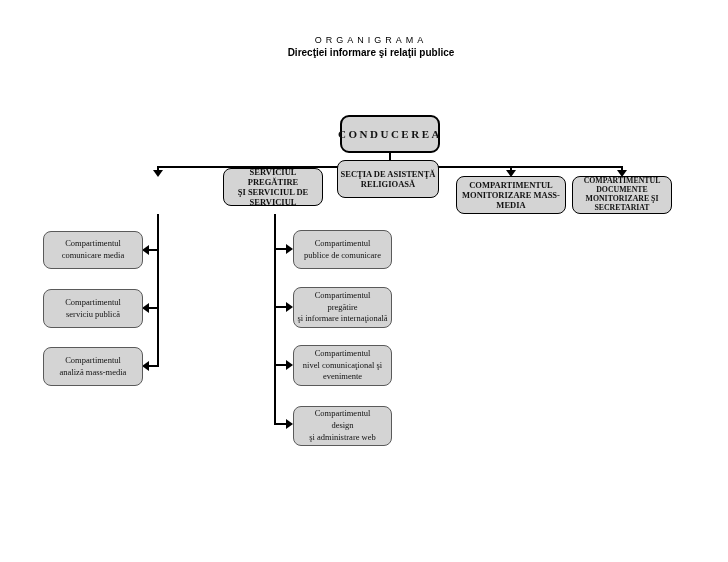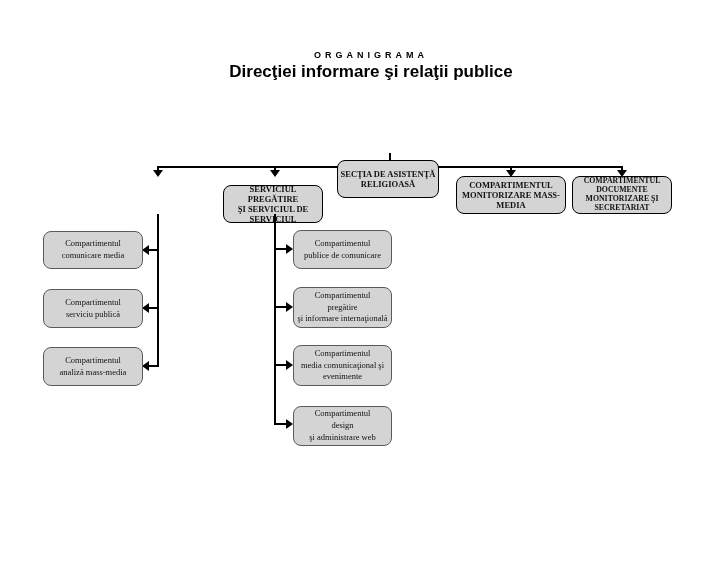--- a/index.html
+++ b/index.html
@@ -20,27 +20,26 @@
     position: absolute;
     left: 174px;
     top: 35px;
     width: 394px;
     text-align: center;
     font-family: "Liberation Sans", sans-serif;
     color: #000000;
   }
   .title .t1 {
     font-size: 9px;
-    font-weight: bold;
+    font-weight: normal;
     letter-spacing: 4px;
     margin-bottom: 2px;
-    margin-top: 15px;
   }
   .title .t2 {
-    font-size: 17px;
+    font-size: 10px;
     font-weight: bold;
   }
   .box {
     position: absolute;
     box-sizing: border-box;
     background: var(--box-fill, #d4d4d4);
     display: flex;
     flex-direction: column;
     align-items: center;
     justify-content: center;
@@ -107,36 +106,39 @@
 </head>
 <body>
 
 <div class="canvas">
 
   <div class="title">
     <div class="t1">ORGANIGRAMA</div>
     <div class="t2">Direcţiei informare şi relaţii publice</div>
   </div>
 
+  <div class="box root-box" style="left:340px;top:115px;width:100px;height:38px">
+    <span class="l">CONDUCEREA</span>
+  </div>
 
   <div class="line" style="left:389px;top:153px;width:2px;height:14px"></div>
   <div class="line" style="left:157px;top:166px;width:466px;height:2px"></div>
 
   <div class="line" style="left:157px;top:167px;width:2px;height:4px"></div>
   <div class="arr-down" style="left:153px;top:170px"></div>
   <div class="line" style="left:274px;top:167px;width:2px;height:4px"></div>
   <div class="arr-down" style="left:270px;top:170px"></div>
   <div class="line" style="left:387px;top:167px;width:2px;height:4px"></div>
   <div class="arr-down" style="left:383px;top:170px"></div>
   <div class="line" style="left:510px;top:167px;width:2px;height:4px"></div>
   <div class="arr-down" style="left:506px;top:170px"></div>
   <div class="line" style="left:621px;top:167px;width:2px;height:4px"></div>
   <div class="arr-down" style="left:617px;top:170px"></div>
 
-  <div class="box dept-box" style="left:223px;top:185px;width:100px;height:38px">
+  <div class="box dept-box" style="left:223px;top:168px;width:100px;height:38px">
     <span class="l">SERVICIUL PREGĂTIRE</span>
     <span class="l">ŞI SERVICIUL DE</span>
     <span class="l">SERVICIUL</span>
   </div>
   <div class="box dept-box" style="left:337px;top:160px;width:102px;height:38px">
     <span class="l">SECŢIA DE ASISTENŢĂ</span>
     <span class="l">RELIGIOASĂ</span>
   </div>
   <div class="box dept-box" style="left:456px;top:176px;width:110px;height:38px">
     <span class="l">COMPARTIMENTUL</span>
@@ -185,21 +187,21 @@
     <span class="l">Compartimentul</span>
     <span class="l">publice de comunicare</span>
   </div>
   <div class="box child-box" style="left:293px;top:287px;width:99px;height:41px">
     <span class="l">Compartimentul</span>
     <span class="l">pregătire</span>
     <span class="l">şi informare internaţională</span>
   </div>
   <div class="box child-box" style="left:293px;top:345px;width:99px;height:41px">
     <span class="l">Compartimentul</span>
-    <span class="l">media comunicaţional şi</span>
+    <span class="l">nivel comunicaţional şi</span>
     <span class="l">evenimente</span>
   </div>
   <div class="box child-box" style="left:293px;top:406px;width:99px;height:40px">
     <span class="l">Compartimentul</span>
     <span class="l">design</span>
     <span class="l">şi administrare web</span>
   </div>
 
 </div>
 

